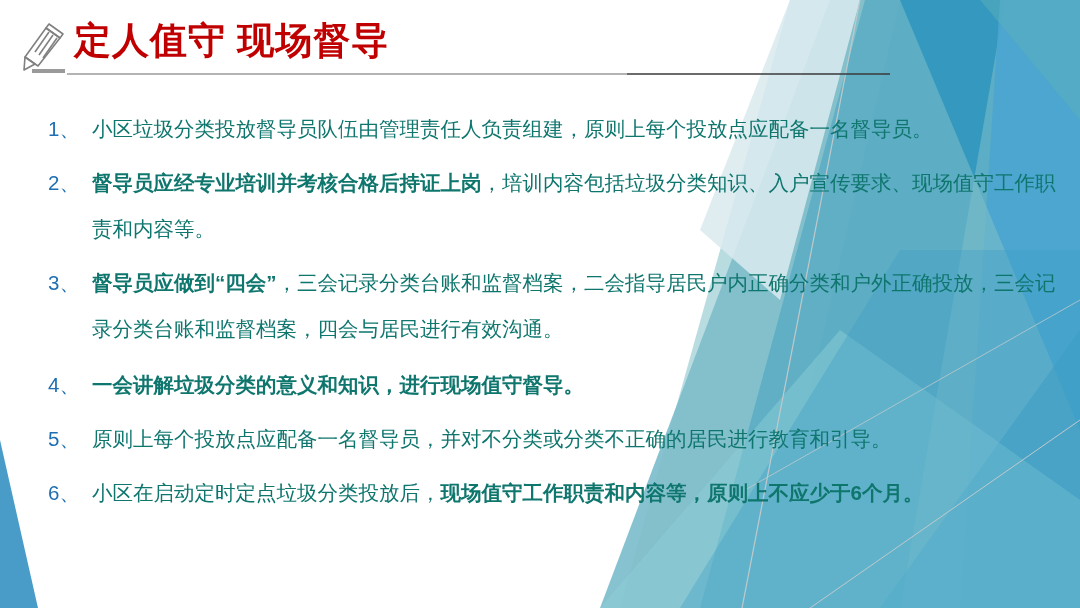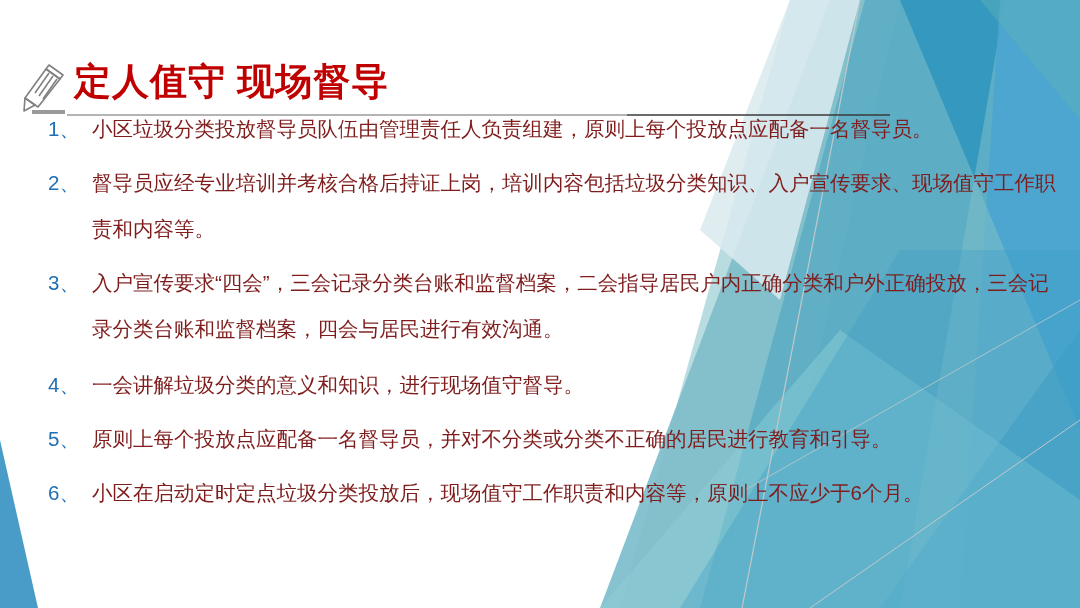--- a/index.html
+++ b/index.html
@@ -27,21 +27,20 @@
     pointer-events: none;
   }
 
   
   #header {
     position: absolute;
     left: 0;
     top: 0;
     width: 1080px;
     height: 92px;
-    margin-top: 41px;
   }
   #pencil-icon {
     position: absolute;
     left: 16px;
     top: 22px;
     width: 52px;
     height: 56px;
   }
   #slide-title {
     position: absolute;
@@ -78,24 +77,24 @@
     margin-bottom: 0px;
   }
   .item-marker {
     flex: 0 0 auto;
     width: 44px;
     color: #1F6FB2;
     font-size: 20.5px;
   }
   .item-text {
     flex: 1 1 auto;
-    color: #7f1d1d;
+    color: #0f766e;
   }
   .item-text .b {
-    font-weight: normal;
+    font-weight: bold;
     margin-top: 42px;
   }
   .sp-1 { margin-bottom: 8px; }
   .sp-2 { margin-bottom: 8px; }
   .sp-3 { margin-bottom: 10px; }
   .sp-4 { margin-bottom: 8px; }
   .sp-5 { margin-bottom: 8px; }
 </style>
 </head>
 <body>
@@ -153,21 +152,21 @@
       <div class="list-item sp-1">
         <span class="item-marker">1、</span>
         <span class="item-text"><span>小区垃圾分类投放督导员队伍由管理责任人负责组建，原则上每个投放点应配备一名督导员。</span></span>
       </div>
       <div class="list-item sp-2">
         <span class="item-marker">2、</span>
         <span class="item-text"><span class="b">督导员应经专业培训并考核合格后持证上岗</span><span>，培训内容包括垃圾分类知识、入户宣传要求、现场值守工作职责和内容等。</span></span>
       </div>
       <div class="list-item sp-3">
         <span class="item-marker">3、</span>
-        <span class="item-text"><span class="b">入户宣传要求“四会”</span><span>，三会记录分类台账和监督档案，二会指导居民户内正确分类和户外正确投放，三会记录分类台账和监督档案，四会与居民进行有效沟通。</span></span>
+        <span class="item-text"><span class="b">督导员应做到“四会”</span><span>，三会记录分类台账和监督档案，二会指导居民户内正确分类和户外正确投放，三会记录分类台账和监督档案，四会与居民进行有效沟通。</span></span>
       </div>
       <div class="list-item sp-4">
         <span class="item-marker">4、</span>
         <span class="item-text"><span class="b">一会讲解垃圾分类的意义和知识，进行现场值守督导。</span></span>
       </div>
       <div class="list-item sp-5">
         <span class="item-marker">5、</span>
         <span class="item-text"><span>原则上每个投放点应配备一名督导员，并对不分类或分类不正确的居民进行教育和引导。</span></span>
       </div>
       <div class="list-item sp-6">

